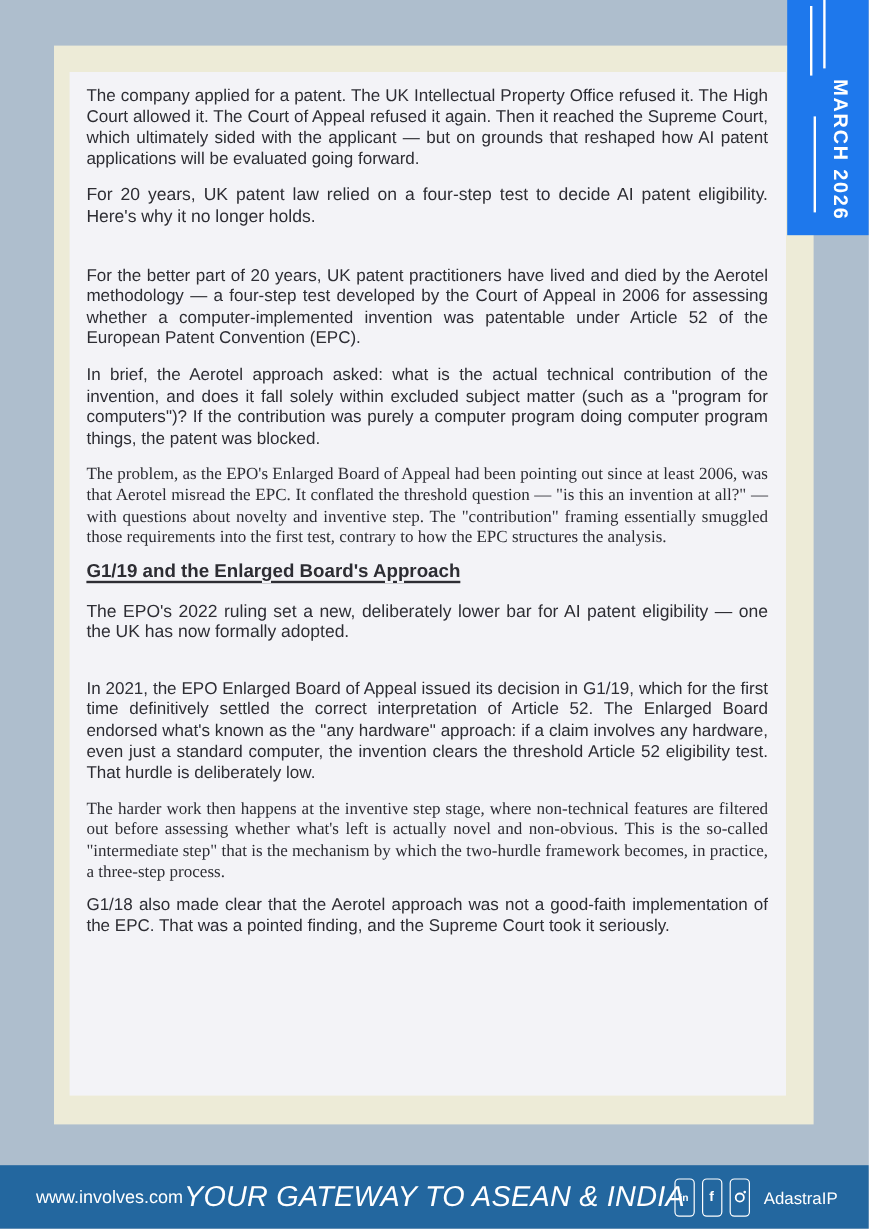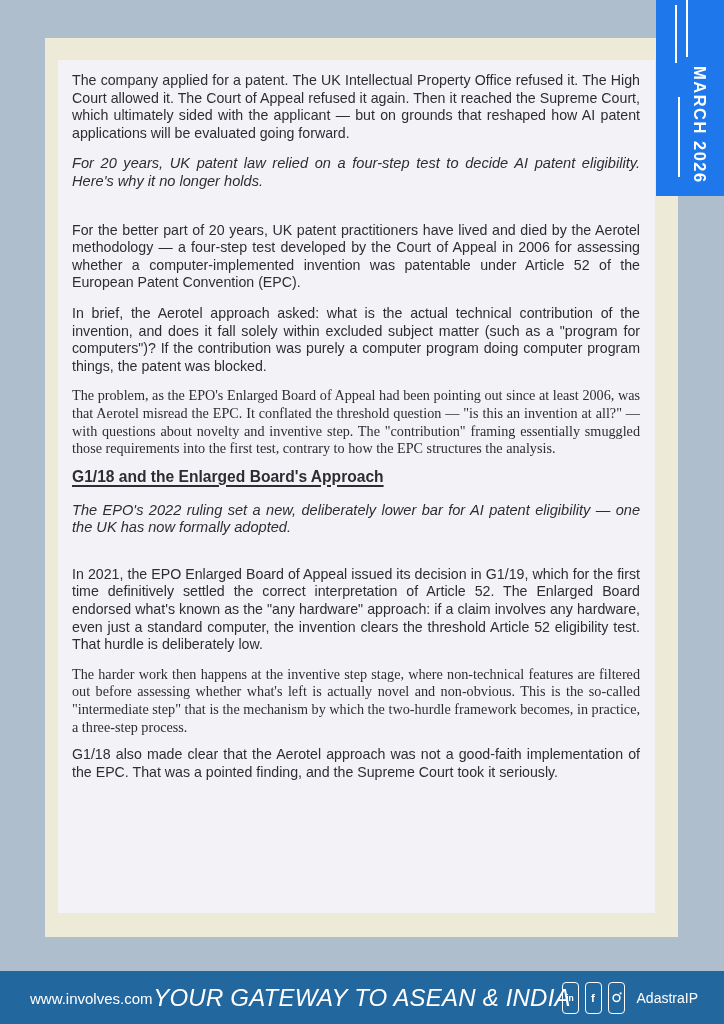--- a/index.html
+++ b/index.html
@@ -26,21 +26,20 @@
     padding:12px 15px 0 14px;
     color:#2D2D33;
   }
   .content p, .content h2 { margin:0; }
   .body-p {
     font-size:14.2px; line-height:17.6px;
     text-align:justify;
   }
   .lead-p {
     font-size:14.6px; line-height:17.6px;
-    font-style:italic;
     text-align:justify;
   }
   .sec-h {
     font-size:15.6px; line-height:19px;
     font-weight:bold;
     text-decoration:underline;
     text-underline-offset:3px;
     text-decoration-thickness:1.5px;
   }
   .mt0{margin-top:0 !important;} .mt9{margin-top:9px !important;}
@@ -107,21 +106,21 @@
 <body>
 
 <div class="card">
   <div class="panel">
     <div class="content">
       <p class="body-p mt0">The company applied for a patent. The UK Intellectual Property Office refused it. The High Court allowed it. The Court of Appeal refused it again. Then it reached the Supreme Court, which ultimately sided with the applicant — but on grounds that reshaped how AI patent applications will be evaluated going forward.</p>
       <p class="lead-p mt13">For 20 years, UK patent law relied on a four-step test to decide AI patent eligibility. Here's why it no longer holds.</p>
       <p class="body-p mt31">For the better part of 20 years, UK patent practitioners have lived and died by the Aerotel methodology — a four-step test developed by the Court of Appeal in 2006 for assessing whether a computer-implemented invention was patentable under Article 52 of the European Patent Convention (EPC).</p>
       <p class="body-p mt13">In brief, the Aerotel approach asked: what is the actual technical contribution of the invention, and does it fall solely within excluded subject matter (such as a "program for computers")? If the contribution was purely a computer program doing computer program things, the patent was blocked.</p>
       <p class="body-p mt12">The problem, as the EPO's Enlarged Board of Appeal had been pointing out since at least 2006, was that Aerotel misread the EPC. It conflated the threshold question — "is this an invention at all?" — with questions about novelty and inventive step. The "contribution" framing essentially smuggled those requirements into the first test, contrary to how the EPC structures the analysis.</p>
-      <h2 class="sec-h mt9">G1/18 and the Enlarged Board's Approach</h2>
+      <h2 class="sec-h mt9">G1/19 and the Enlarged Board's Approach</h2>
       <p class="lead-p mt16">The EPO's 2022 ruling set a new, deliberately lower bar for AI patent eligibility — one the UK has now formally adopted.</p>
       <p class="body-p mt29">In 2021, the EPO Enlarged Board of Appeal issued its decision in G1/19, which for the first time definitively settled the correct interpretation of Article 52. The Enlarged Board endorsed what's known as the "any hardware" approach: if a claim involves any hardware, even just a standard computer, the invention clears the threshold Article 52 eligibility test. That hurdle is deliberately low.</p>
       <p class="body-p mt12">The harder work then happens at the inventive step stage, where non-technical features are filtered out before assessing whether what's left is actually novel and non-obvious. This is the so-called "intermediate step" that is the mechanism by which the two-hurdle framework becomes, in practice, a three-step process.</p>
       <p class="body-p mt10">G1/18 also made clear that the Aerotel approach was not a good-faith implementation of the EPC. That was a pointed finding, and the Supreme Court took it seriously.</p>
     </div>
   </div>
 </div>
 
 <div class="month-tab">
   <div class="tab-line l1"></div>

